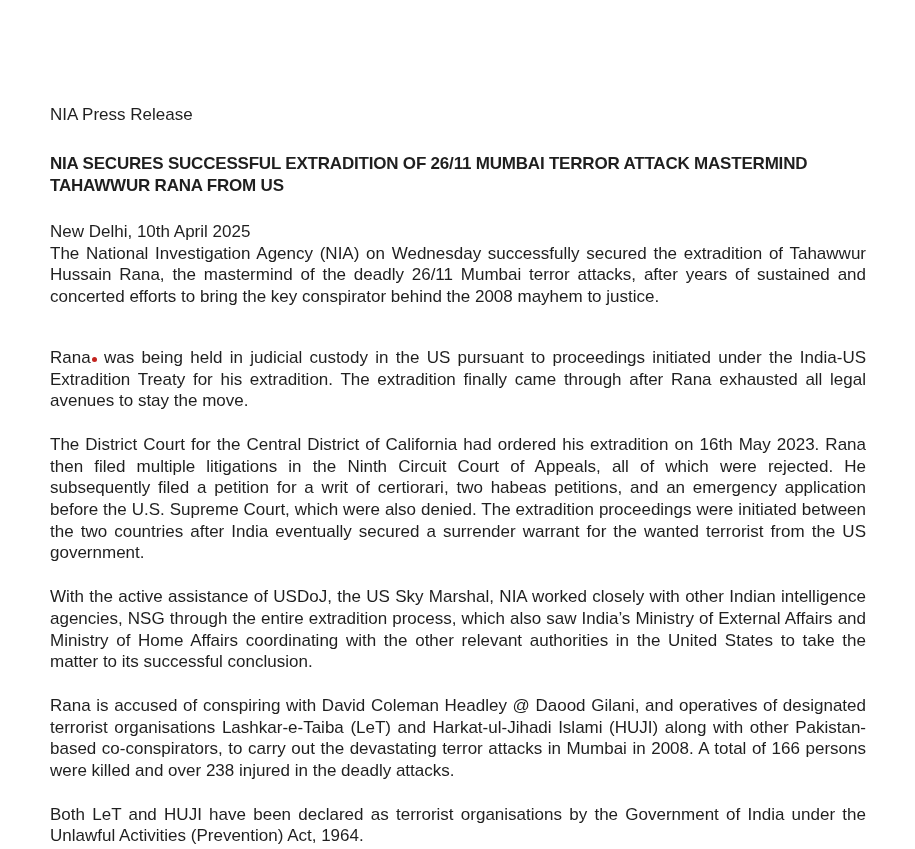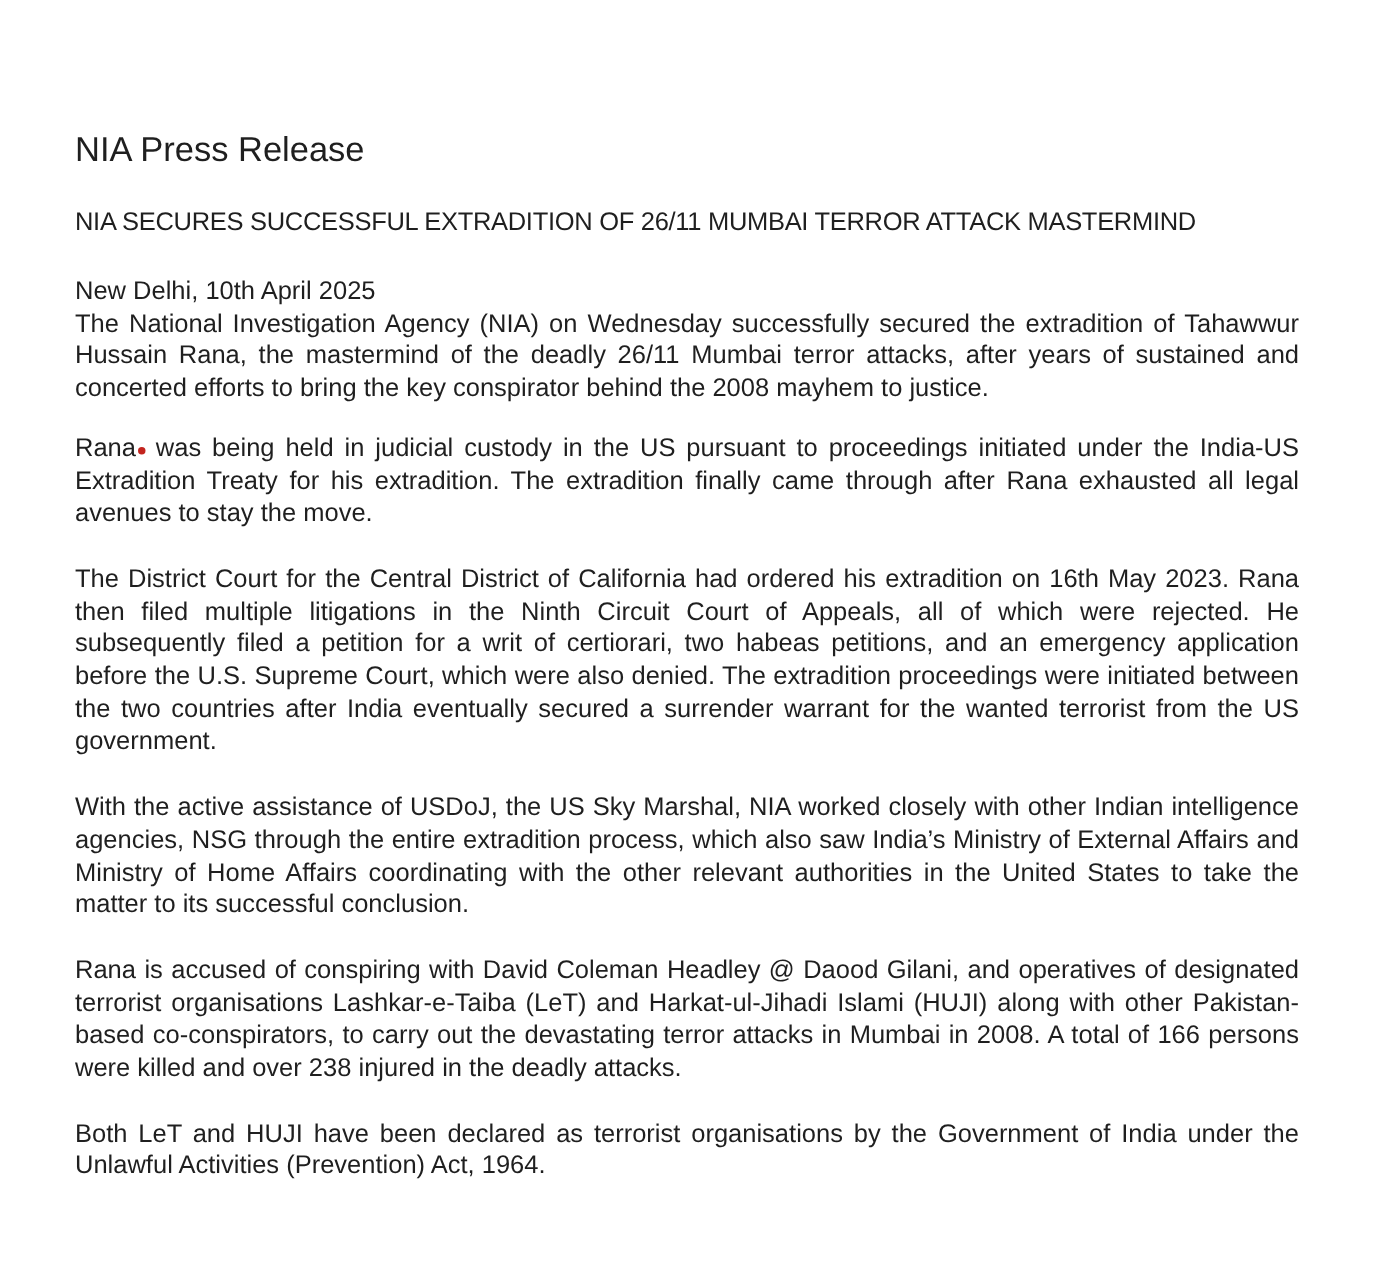--- a/index.html
+++ b/index.html
@@ -13,47 +13,47 @@
     color: #1f1f1f;
     font-family: "Liberation Sans", sans-serif;
     overflow: hidden;
   }
   .doc {
     box-sizing: border-box;
     width: 915px;
     padding: 88px 49px 0 50px;
   }
   .kicker {
-    font-size: 23px;
+    font-size: 17px;
     line-height: 22px;
-    margin: 0 0 27px 0;
+    margin: 16px 0 27px 0;
   }
   .headline {
     font-size: 17px;
-    font-weight: normal;
+    font-weight: bold;
     line-height: 22px;
     letter-spacing: -0.2px;
     margin: 0 0 24px 0;
     overflow: hidden;
   }
   .headline .hl-line {
     white-space: nowrap;
   }
   .dateline {
     font-size: 17px;
     line-height: 21.7px;
   }
   .para {
     font-size: 17px;
     line-height: 21.7px;
     text-align: justify;
     margin: 0 0 22px 0;
   }
   .intro-block {
-    margin: 0 0 18px 0;
+    margin: 0 0 39px 0;
   }
   .intro-block .para {
     margin: 0;
   }
   .red-dot {
     display: inline-block;
     width: 5px;
     height: 5px;
     border-radius: 50%;
     background: #c3241e;
@@ -63,20 +63,21 @@
 </style>
 </head>
 <body>
 
 <div class="doc">
 
   <p class="kicker">NIA Press Release</p>
 
   <h1 class="headline">
     <div class="hl-line">NIA SECURES SUCCESSFUL EXTRADITION OF 26/11 MUMBAI TERROR ATTACK MASTERMIND</div>
+    <div class="hl-line">TAHAWWUR RANA FROM US</div>
   </h1>
 
   <div class="intro-block">
     <div class="dateline">New Delhi, 10th April 2025</div>
     <p class="para">The National Investigation Agency (NIA) on Wednesday successfully secured the extradition of Tahawwur Hussain Rana, the mastermind of the deadly 26/11 Mumbai terror attacks, after years of sustained and concerted efforts to bring the key conspirator behind the 2008 mayhem to justice.</p>
   </div>
 
   <p class="para"><span>Rana</span><span class="red-dot"></span><span> was being held in judicial custody in the US pursuant to proceedings initiated under the India-US Extradition Treaty for his extradition. The extradition finally came through after Rana exhausted all legal avenues to stay the move.</span></p>
 
   <p class="para">The District Court for the Central District of California had ordered his extradition on 16th May 2023. Rana then filed multiple litigations in the Ninth Circuit Court of Appeals, all of which were rejected. He subsequently filed a petition for a writ of certiorari, two habeas petitions, and an emergency application before the U.S. Supreme Court, which were also denied. The extradition proceedings were initiated between the two countries after India eventually secured a surrender warrant for the wanted terrorist from the US government.</p>

